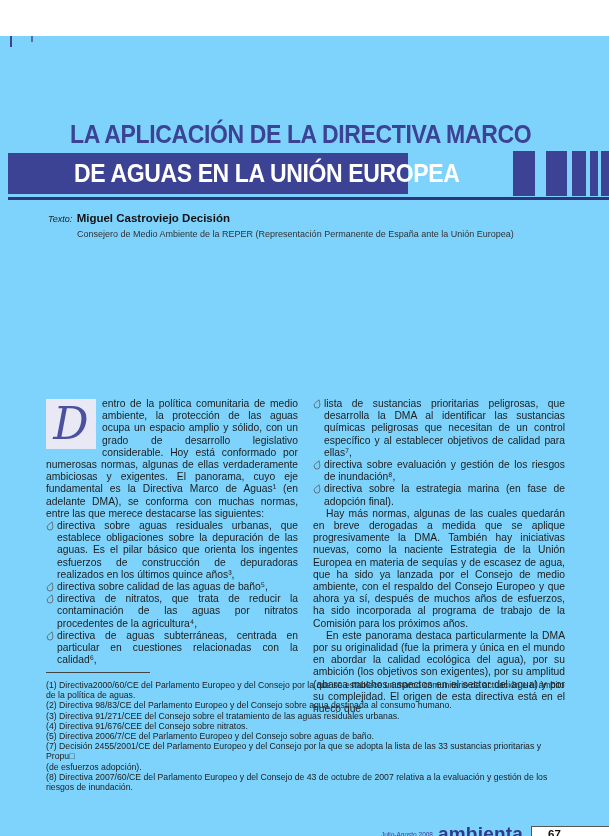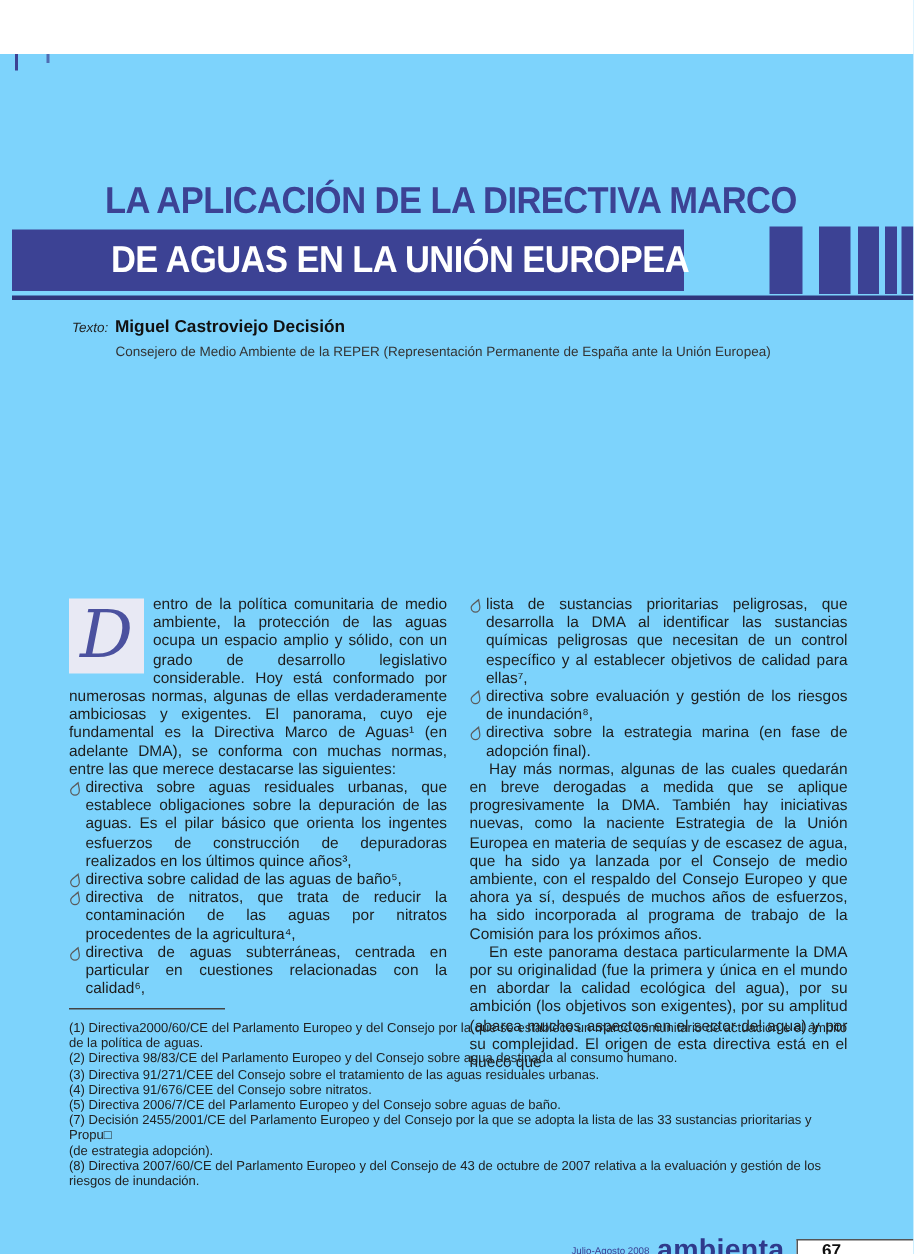--- a/index.html
+++ b/index.html
@@ -15,21 +15,20 @@
 
   
   .title-line1 {
     position:absolute; top:84px; left:70px; white-space:nowrap;
     font-size:25px; font-weight:bold; color:#3c4294; letter-spacing:-0.4px;
     transform:scaleX(0.92); transform-origin:left top;
   }
   .title-band {
     position:absolute; top:117px; left:8px; width:400px; height:41px;
     background:#3c4294;
-    padding-left:48px;
   }
   .title-line2 {
     position:absolute; left:66px; top:0; height:41px; line-height:41px; white-space:nowrap;
     font-size:25px; font-weight:bold; color:#ffffff; letter-spacing:-0.4px;
     transform:scaleX(0.92); transform-origin:left top;
   }
   .decor-bar { position:absolute; top:115px; height:45px; background:#3c4294; }
   .bar-a { left:513px; width:22px; }
   .bar-b { left:546px; width:21px; }
   .bar-c { left:572px; width:14px; }
@@ -170,21 +169,21 @@
   </div>
 
   <div class="fn-rule"></div>
   <div class="footnotes">
     <div>(1) Directiva2000/60/CE del Parlamento Europeo y del Consejo por la que se establece un marco comunitario de actuación e el ámbito de la política de aguas.</div>
     <div>(2) Directiva 98/83/CE del Parlamento Europeo y del Consejo sobre agua destinada al consumo humano.</div>
     <div>(3) Directiva 91/271/CEE del Consejo sobre el tratamiento de las aguas residuales urbanas.</div>
     <div>(4) Directiva 91/676/CEE del Consejo sobre nitratos.</div>
     <div>(5) Directiva 2006/7/CE del Parlamento Europeo y del Consejo sobre aguas de baño.</div>
     <div>(7) Decisión  2455/2001/CE del Parlamento Europeo y del Consejo por la que se adopta la lista de las 33 sustancias prioritarias y Propu□</div>
-    <div>(de estrategia adopción).</div>
+    <div>(de esfuerzos adopción).</div>
     <div>(8) Directiva 2007/60/CE del Parlamento Europeo y del Consejo de 43 de octubre de 2007 relativa a la evaluación y gestión de los riesgos de inundación.</div>
   </div>
 
   <div class="footer">
     <span class="footer-issue">Julio-Agosto 2008</span>
     <span class="footer-brand">ambienta</span>
     <span class="pagenum-box">67</span>
   </div>
 
 </div>

